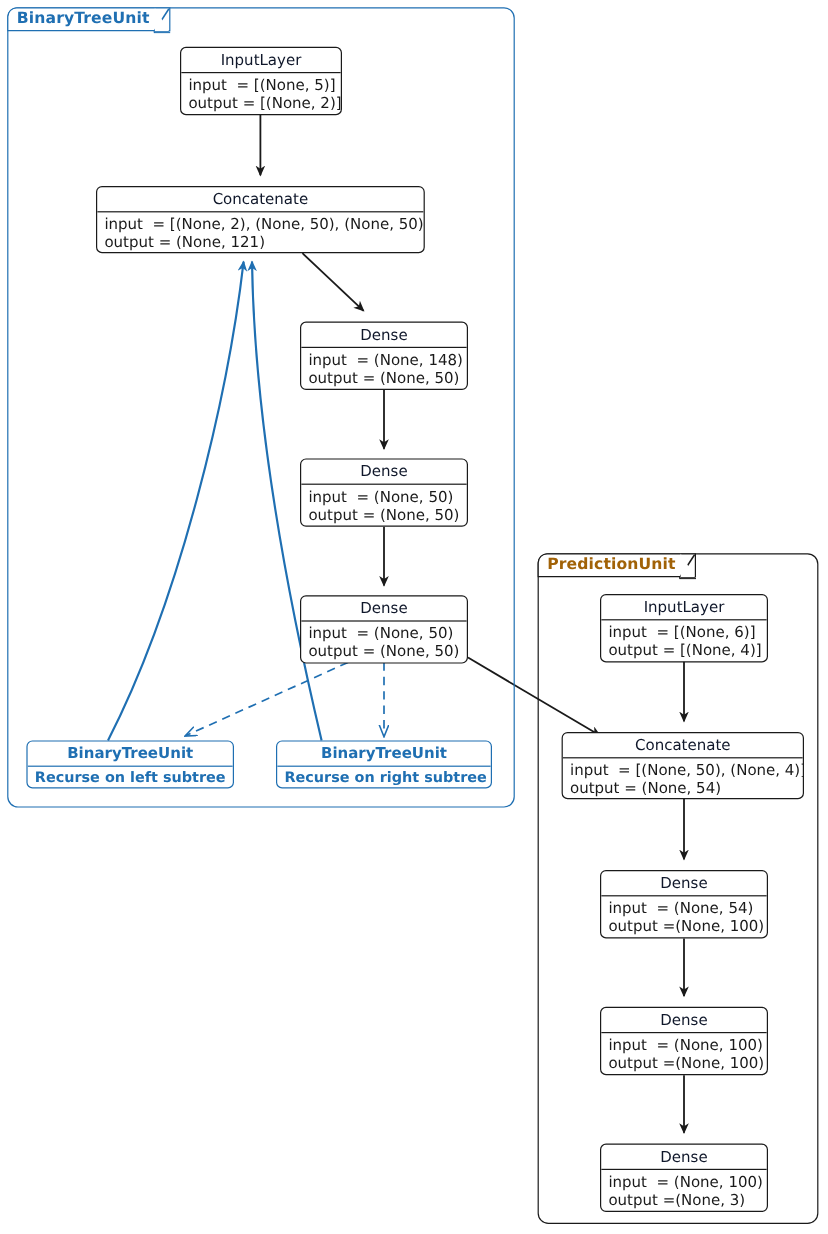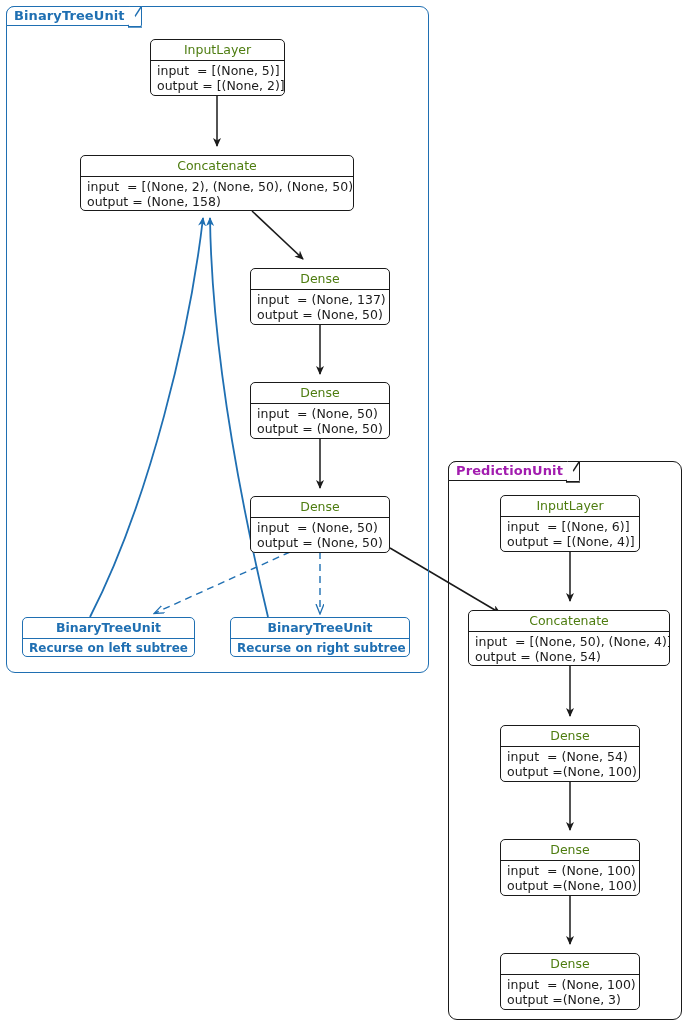--- a/index.html
+++ b/index.html
@@ -48,21 +48,21 @@
     background: #ffffff;
     font-size: 13px;
     font-weight: bold;
     color: #1f6fb2;
     line-height: 16px;
     white-space: nowrap;
     letter-spacing: 0.1px;
   }
   .package.black > .package-tab {
     border-color: #1a1a1a;
-    color: #a21caf;
+    color: #a16207;
   }
   .package-tab::after {
     content: "";
     position: absolute;
     right: -1px;
     top: -1px;
     width: 13px;
     height: 21px;
     background: #ffffff;
     border-left: 0;
@@ -87,21 +87,21 @@
     box-sizing: border-box;
     border: 1.2px solid #1a1a1a;
     border-radius: 5px;
     background: #ffffff;
     overflow: hidden;
   }
   .node-title {
     box-sizing: border-box;
     text-align: center;
     font-size: 12.5px;
-    color: #4d7c0f;
+    color: #0f172a;
     padding: 2px 6px 2px 6px;
     border-bottom: 1.2px solid #1a1a1a;
     line-height: 16px;
     white-space: nowrap;
   }
   .node-body {
     box-sizing: border-box;
     padding: 2px 6px 3px 6px;
     font-size: 12.5px;
     color: #1a1a1a;
@@ -223,28 +223,28 @@
     <div class="node-body">
       <div>input  = [(None, 5)]</div>
       <div>output = [(None, 2)]</div>
     </div>
   </div>
 
   <div class="node" style="left:80px; top:155px; width:274px; height:56px;">
     <div class="node-title">Concatenate</div>
     <div class="node-body">
       <div>input  = [(None, 2), (None, 50), (None, 50)]</div>
-      <div>output = (None, 158)</div>
+      <div>output = (None, 121)</div>
     </div>
   </div>
 
   <div class="node" style="left:250px; top:268px; width:140px; height:57px;">
     <div class="node-title">Dense</div>
     <div class="node-body">
-      <div>input  = (None, 137)</div>
+      <div>input  = (None, 148)</div>
       <div>output = (None, 50)</div>
     </div>
   </div>
 
   <div class="node" style="left:250px; top:382px; width:140px; height:57px;">
     <div class="node-title">Dense</div>
     <div class="node-body">
       <div>input  = (None, 50)</div>
       <div>output = (None, 50)</div>
     </div>

